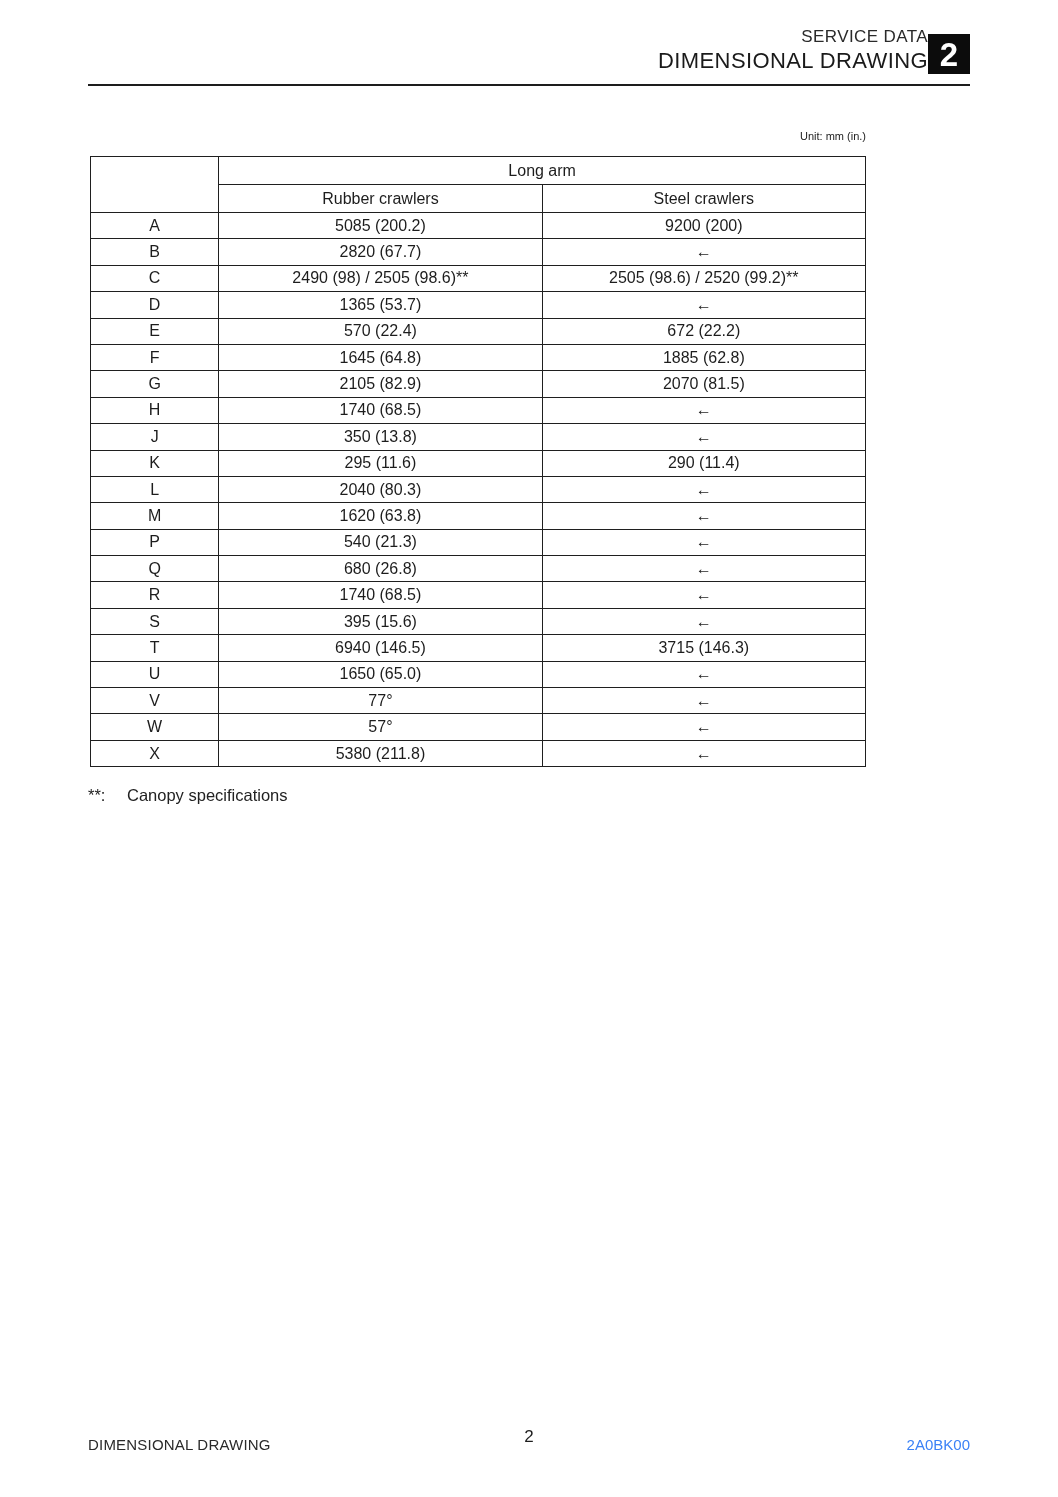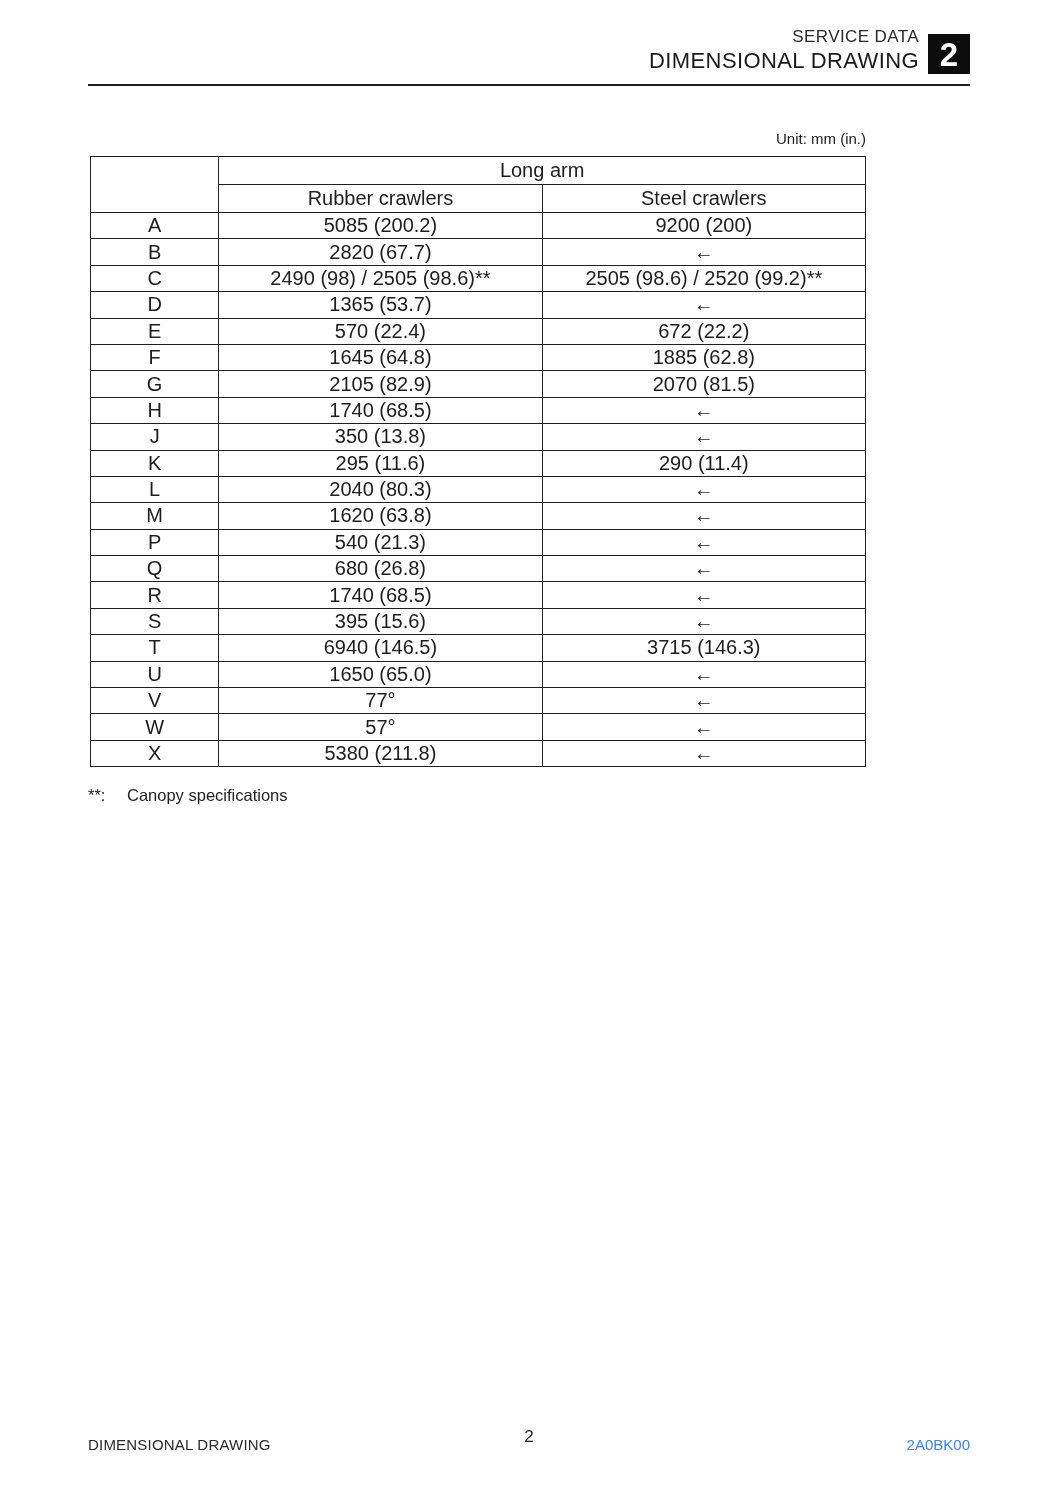--- a/index.html
+++ b/index.html
@@ -16,21 +16,20 @@
     overflow: hidden;
   }
 
   
   .doc-header {
     position: absolute;
     top: 27px;
     right: 88px;
     display: flex;
     align-items: flex-end;
-    gap: 9px;
   }
   .header-text { text-align: right; }
   .eyebrow {
     font-size: 17px;
     line-height: 20px;
     letter-spacing: 0.4px;
     color: #2a2a2a;
   }
   .title {
     font-size: 22px;
@@ -58,33 +57,33 @@
     border: none;
     border-top: 2px solid #1d1d1d;
     height: 0;
   }
 
   
   .unit-label {
     position: absolute;
     top: 130px;
     right: 192px;
-    font-size: 15px;
+    font-size: 11px;
     color: #222;
   }
 
   
   .dim-table {
     position: absolute;
     top: 156px;
     left: 90px;
     width: 776px;
     border-collapse: collapse;
     table-layout: fixed;
-    font-size: 20px;
+    font-size: 16px;
     color: #1d1d1d;
   }
   .dim-table th, .dim-table td {
     border: 1.5px solid #1f1f1f;
     text-align: center;
     vertical-align: middle;
     font-weight: normal;
     padding: 0 4px;
   }
   .dim-table thead th { height: 28px; }

